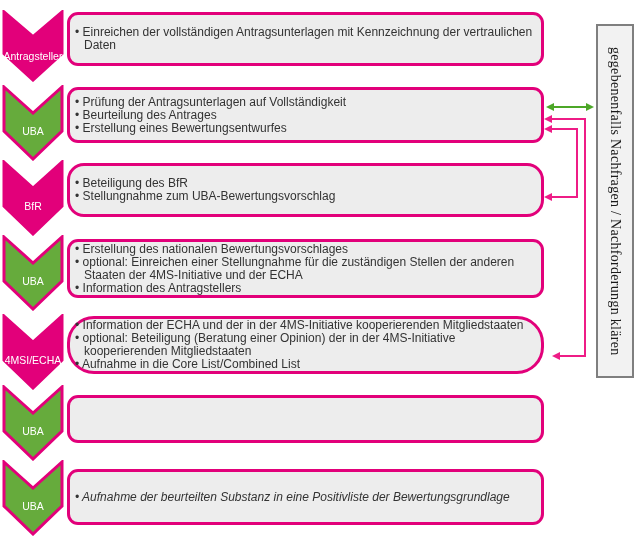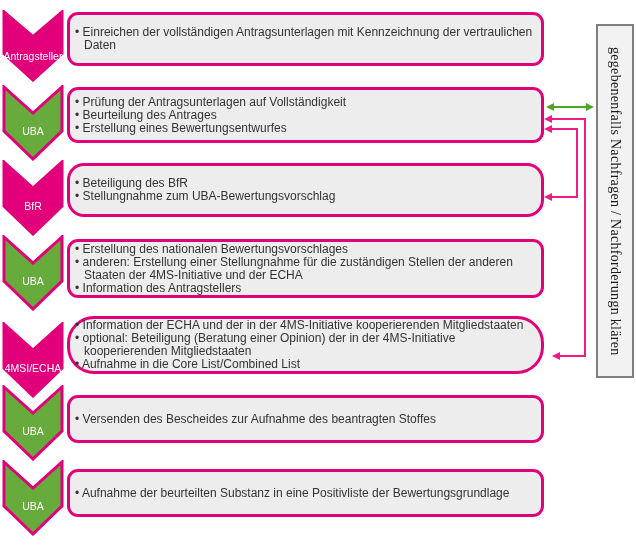--- a/index.html
+++ b/index.html
@@ -82,21 +82,21 @@
     <span class="chev-label">BfR</span>
   </div>
 
   <div class="chev green" style="top:235px;height:76px;">
     <svg viewBox="0 0 62 76" preserveAspectRatio="none">
       <polygon points="2,2 31,28 60,2 60,46 31,74 2,46"></polygon>
     </svg>
     <span class="chev-label">UBA</span>
   </div>
 
-  <div class="chev magenta" style="top:322px;height:76px;">
+  <div class="chev magenta" style="top:314px;height:76px;">
     <svg viewBox="0 0 62 76" preserveAspectRatio="none">
       <polygon points="2,2 31,28 60,2 60,46 31,74 2,46"></polygon>
     </svg>
     <span class="chev-label">4MSI/ECHA</span>
   </div>
 
   <div class="chev green" style="top:385px;height:76px;">
     <svg viewBox="0 0 62 76" preserveAspectRatio="none">
       <polygon points="2,2 31,28 60,2 60,46 31,74 2,46"></polygon>
     </svg>
@@ -127,40 +127,39 @@
   <div class="step-box" style="top:163px;height:54px;border-radius:17px;">
     <ul>
       <li>Beteiligung des BfR</li>
       <li>Stellungnahme zum UBA-Bewertungsvorschlag</li>
     </ul>
   </div>
 
   <div class="step-box" style="top:239px;height:59px;">
     <ul>
       <li>Erstellung des nationalen Bewertungsvorschlages</li>
-      <li>anderen: Erstellung einer Stellungnahme für die zuständigen Stellen der anderen Staaten der 4MS-Initiative und der ECHA</li>
+      <li>optional: Einreichen einer Stellungnahme für die zuständigen Stellen der anderen Staaten der 4MS-Initiative und der ECHA</li>
       <li>Information des Antragstellers</li>
     </ul>
   </div>
 
   <div class="step-box" style="top:316px;height:58px;border-radius:27px;">
     <ul>
       <li>Information der ECHA und der in der 4MS-Initiative kooperierenden Mitgliedstaaten</li>
       <li>optional: Beteiligung (Beratung einer Opinion) der in der 4MS-Initiative kooperierenden Mitgliedstaaten</li>
       <li>Aufnahme in die Core  List/Combined List</li>
     </ul>
   </div>
 
   <div class="step-box" style="top:395px;height:48px;">
     <ul>
-      <li>Versenden des Bescheides zur Aufnahme des beantragten Stoffes</li>
     </ul>
   </div>
 
-  <div class="step-box" style="top:469px;height:48px;">
+  <div class="step-box" style="top:469px;height:56px;font-style:italic;">
     <ul>
       <li>Aufnahme der beurteilten Substanz in eine Positivliste der Bewertungsgrundlage</li>
     </ul>
   </div>
 
   <div class="side-box">
     <span class="side-text">gegebenenfalls Nachfragen / Nachforderungn klären</span>
   </div>
 
   <svg class="overlay" width="636" height="559" viewBox="0 0 636 559">

